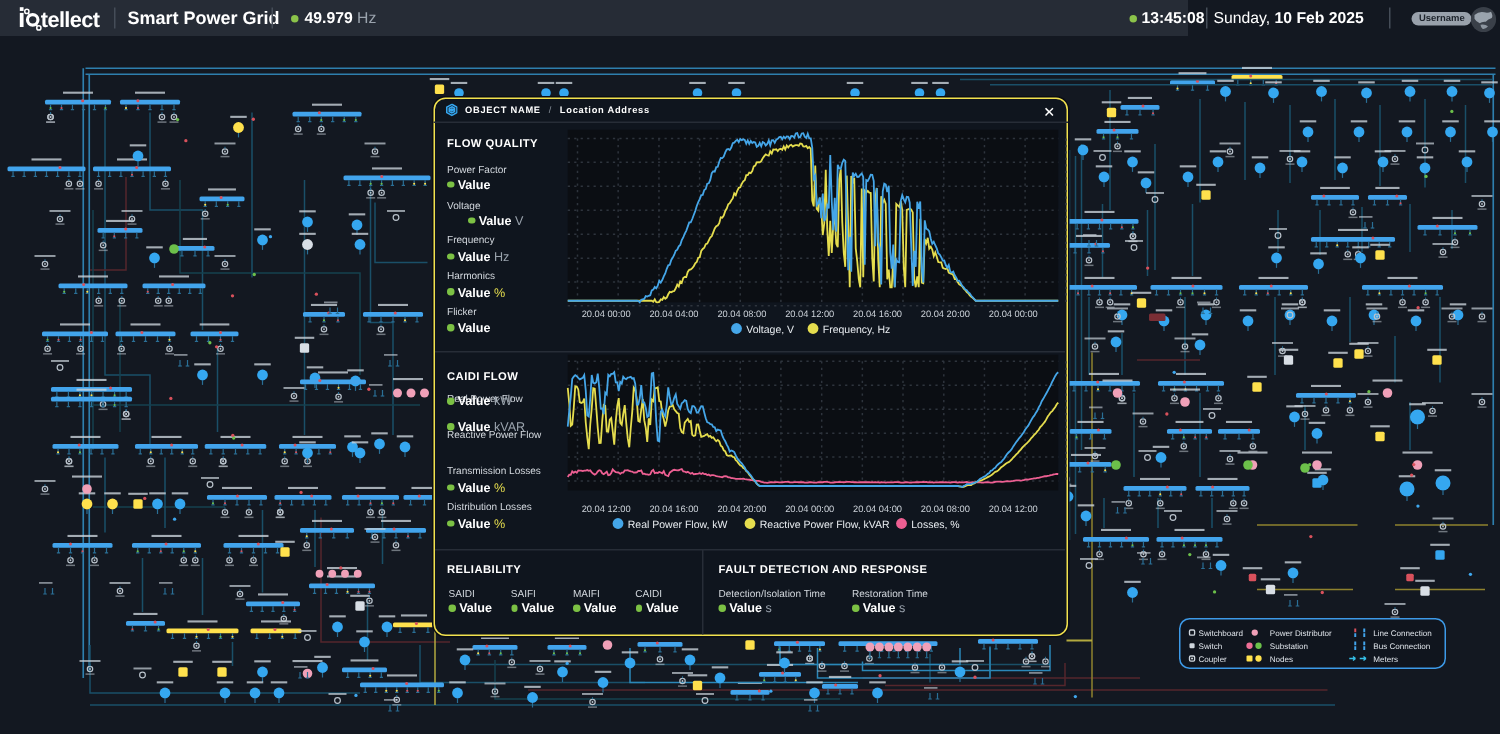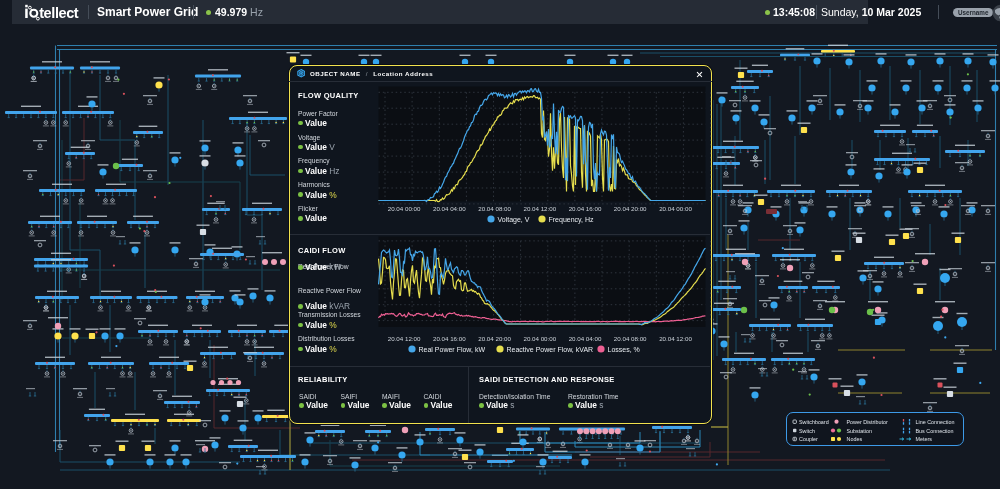--- a/index.html
+++ b/index.html
@@ -1,18 +1,18 @@
 <!DOCTYPE html>
 <html><head>
 <meta charset="utf-8">
 <style>
 * { margin:0; padding:0; box-sizing:border-box; }
 svg { display:block; }
 body { width:1000px; height:489px; background:#131821; font-family:"Liberation Sans", sans-serif; overflow:hidden; position:relative; }
-#topbar { position:absolute; left:12px; top:0; width:856px; height:24px; background:#262c36; z-index:20;text-decoration:underline; }
+#topbar { position:absolute; left:0; top:0; width:792px; height:24px; background:#262c36; z-index:20;text-decoration:underline; }
 #topbar .sep { position:absolute; top:5px; width:1px; height:14px; background:#454d58; }
 .tb { position:absolute; top:0; height:24px; line-height:24px; color:#fff; white-space:nowrap; }
 .gdot2 { position:absolute; top:9.5px; width:5px; height:5px; border-radius:50%; background:#8bc34a; }
 #bgwrap { position:absolute; left:0; top:0; width:1000px; height:489px; }
 #modal { position:absolute; left:289px; top:64.5px; width:422.5px; height:359px; background:#0f151e; border:1.6px solid #f2e24e; border-radius:8px; z-index:10; box-shadow:0 0 0 1px #0a0d14; }
 .abs { position:absolute; }
 .mlab { position:absolute; font-size:6.7px; color:#d3d8de; white-space:nowrap; z-index:12; }
 .mval { position:absolute; font-size:8.4px; font-weight:bold; color:#fff; white-space:nowrap; z-index:12; }
 .gdot { display:inline-block; width:4.6px; height:4.6px; border-radius:50%; background:#7cc144; margin-right:2.5px; vertical-align:0.5px; }
 .unit { color:#9aa3ad; font-weight:normal; }
@@ -2449,35 +2449,35 @@
 <path d="M6.5 0.8 L11.7 3.7 L11.7 9.3 L6.5 12.2 L1.3 9.3 L1.3 3.7 Z" fill="none" stroke="#35a7f0" stroke-width="1.6"></path>
 <path d="M6.5 3.2 L9.4 4.8 L9.4 8.2 L6.5 9.8 L3.6 8.2 L3.6 4.8 Z M6.5 3.2 L6.5 9.8 M3.6 4.8 L9.4 8.2 M9.4 4.8 L3.6 8.2" fill="none" stroke="#35a7f0" stroke-width="1.2"></path>
 </svg>
     </div>
   <div class="ttl">OBJECT NAME <span class="slash">/</span> Location Address</div>
   <div class="x">✕</div>
 </div>
 <div class="stitle" style="left:298px;top:90.5px">FLOW QUALITY</div>
 <div class="stitle" style="left:298px;top:245.5px">CAIDI FLOW</div>
 <div class="stitle" style="left:298px;top:375px">RELIABILITY</div>
-<div class="stitle" style="left:479px;top:375px">SAIDI DETECTION AND RESPONSE</div>
+<div class="stitle" style="left:479px;top:375px">FAULT DETECTION AND RESPONSE</div>
 <div class="mlab" style="left:298px;top:109.6px">Power Factor</div>
 <div class="mval" style="left:298px;top:117.8px"><span class="gdot"></span>Value</div>
 <div class="mlab" style="left:298px;top:133.5px">Voltage</div>
-<div class="mval" style="left:298px;top:141.7px"><span class="gdot"></span>Value <span class="unit">V</span></div>
+<div class="mval" style="left:312px;top:141.7px"><span class="gdot"></span>Value <span class="unit">V</span></div>
 <div class="mlab" style="left:298px;top:157.39999999999998px">Frequency</div>
 <div class="mval" style="left:298px;top:165.59999999999997px"><span class="gdot"></span>Value <span class="unit">Hz</span></div>
 <div class="mlab" style="left:298px;top:181.29999999999998px">Harmonics</div>
 <div class="mval" style="left:298px;top:189.49999999999997px"><span class="gdot"></span>Value <span class="unit-y">%</span></div>
 <div class="mlab" style="left:298px;top:205.2px">Flicker</div>
 <div class="mval" style="left:298px;top:213.39999999999998px"><span class="gdot"></span>Value</div>
 <div class="mlab" style="left:298px;top:263.3px">Real Power Flow</div>
 <div class="mval" style="left:298px;top:262px"><span class="gdot"></span>Value <span class="unit">kW</span></div>
 <div class="mlab" style="left:298px;top:287.35px">Reactive Power Flow</div>
-<div class="mval" style="left:298px;top:301px"><span class="gdot"></span>Value <span class="unit">kVAR</span></div>
+<div class="mval" style="left:298px;top:279px"><span class="gdot"></span>Value <span class="unit">kVAR</span></div>
 <div class="mlab" style="left:298px;top:311.40000000000003px">Transmission Losses</div>
 <div class="mval" style="left:298px;top:319.6px"><span class="gdot"></span>Value <span class="unit-y">%</span></div>
 <div class="mlab" style="left:298px;top:335.45000000000005px">Distribution Losses</div>
 <div class="mval" style="left:298px;top:343.65000000000003px"><span class="gdot"></span>Value <span class="unit-y">%</span></div>
 <div class="mlab" style="left:299.0px;top:393.2px">SAIDI</div>
 <div class="mval" style="left:299.0px;top:400.2px"><span class="gdot"></span>Value</div>
 <div class="mlab" style="left:340.5px;top:393.2px">SAIFI</div>
 <div class="mval" style="left:340.5px;top:400.2px"><span class="gdot"></span>Value</div>
 <div class="mlab" style="left:382.0px;top:393.2px">MAIFI</div>
 <div class="mval" style="left:382.0px;top:400.2px"><span class="gdot"></span>Value</div>
@@ -2540,21 +2540,21 @@
 </svg>
     </div>
   <div class="sep" style="left:76px"></div>
   <div class="tb" style="left:85px;font-size:12px;font-weight:bold">Smart Power Grid</div>
   <div class="sep" style="left:181px"></div>
   <div class="gdot2" style="left:193.5px"></div>
   <div class="tb" style="left:203px;font-size:10.5px;font-weight:bold">49.979 <span style="font-weight:normal;color:#9aa3ad">Hz</span></div>
   <div class="gdot2" style="left:753px"></div>
   <div class="tb" style="left:761px;font-size:10.5px;font-weight:bold">13:45:08</div>
   <div class="sep" style="left:803.5px"></div>
-  <div class="tb" style="left:809px;font-size:10.5px">Sunday, <b>10 Mar 2025</b></div>
+  <div class="tb" style="left:809px;font-size:10.5px">Sunday, <b>10 Feb 2025</b></div>
   <div class="sep" style="left:926px"></div>
   <div class="tb" style="left:941px;top:7.5px;height:9.5px;line-height:9.5px;background:#99a1ab;color:#1d232b;font-size:6.3px;font-weight:bold;padding:0 5px;border-radius:5px">Username</div>
   <div class="abs" style="left:980px;top:3.5px">
       <svg width="18" height="18" viewBox="0 0 18 18" xmlns="http://www.w3.org/2000/svg">
 <circle cx="9" cy="9" r="8.4" fill="#3a4049"></circle>
 <path d="M3 6 Q6 3.4 9.5 4.2 Q12 4.8 14 3.8 Q15.5 6.5 14.5 8 Q12 8.6 10.5 10.5 Q8 10.2 6.5 11.5 Q4 10.5 3 8.5 Z" fill="#9aa3ad"></path>
 <path d="M7 12.5 Q10 12 12 13.5 Q10.5 15.6 8.5 15.3 Q7 14.2 7 12.5 Z" fill="#8d96a0"></path>
 </svg>
     </div>
 </div>

